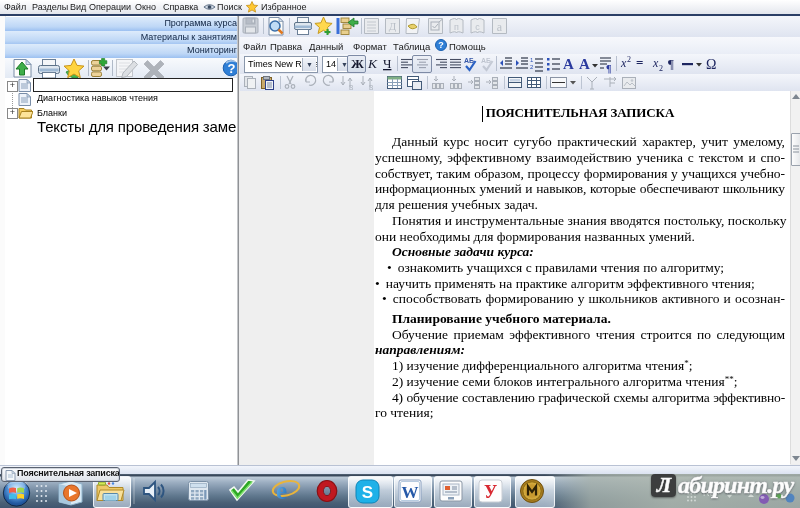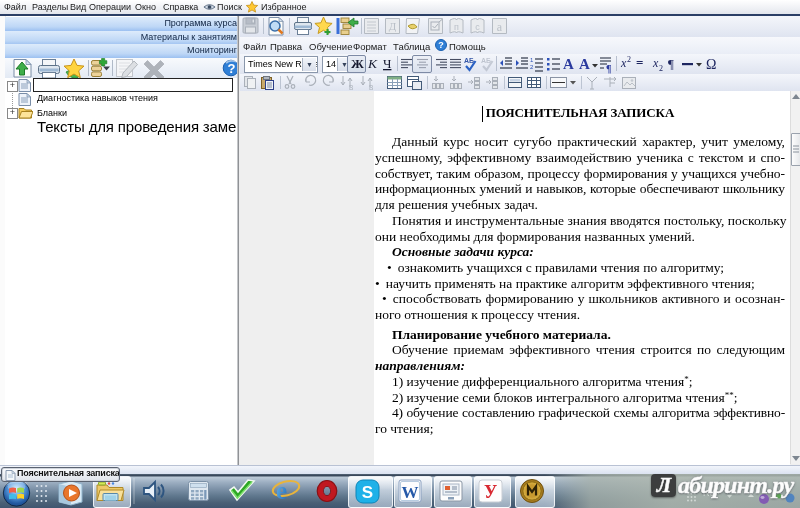--- a/index.html
+++ b/index.html
@@ -238,21 +238,21 @@
           <g transform="translate(252,2)">
               <path d="M.5 .5 h14 v15 h-14 z"></path>
               <text x="7.5" y="12.5" font-size="12" font-family="Liberation Serif" fill="#b9bfc7" stroke="none" text-anchor="middle">a</text>
             </g>
         </g>
       </svg>
     </div>
     <div id="edmenu">
       <span style="left:3px">Файл</span>
       <span style="left:30px">Правка</span>
-      <span style="left:69px">Обучение</span>
+      <span style="left:69px">Данный</span>
       <span style="left:113px">Формат</span>
       <span style="left:153px">Таблица</span>
       <svg class="abs" style="left:195px;top:2px" width="12" height="12" viewBox="0 0 12 12">
           <circle cx="6" cy="6" r="5.5" fill="#2f7fd6" stroke="#1b5fae"></circle>
           <text x="6" y="9" font-size="9" font-weight="bold" fill="#fff" text-anchor="middle" font-family="Liberation Sans">?</text>
         </svg>
       <span style="left:209px">Помощь</span>
     </div>
     <div class="tbbg" id="tb2" style="top:38px;height:20px">
       <div class="combo" style="left:4px;top:2px;width:72px"><span style="padding-left:3px">Times New Roman</span><span class="cb-ar">▼</span></div>
@@ -509,21 +509,20 @@
           <div class="ln j">успешному, эффективному взаимодействию ученика с текстом и спо-</div>
           <div class="ln j" style="letter-spacing:-0.05px">собствует, таким образом, процессу формирования у учащихся учебно-</div>
           <div class="ln j" style="letter-spacing:-0.12px">информационных умений и навыков, которые обеспечивают школьнику</div>
           <div class="ln">для решения учебных задач.</div>
           <div class="ln j ind">Понятия и инструментальные знания вводятся постольку, поскольку</div>
           <div class="ln">они необходимы для формирования названных умений.</div>
           <div class="ln ind" style="font-weight:bold;font-style:italic">Основные задачи курса:</div>
           <div class="ln" style="padding-left:12px"><span style="margin-right:6px">•</span>ознакомить учащихся с правилами чтения по алгоритму;</div>
           <div class="ln" style=""><span style="margin-right:6px">•</span>научить применять на практике алгоритм эффективного чтения;</div>
           <div class="ln j" style="padding-left:7px"><span style="margin-right:6px">•</span>способствовать формированию у школьников активного и осознан-</div>
-          <div class="ln">ного отношения к процессу чтения.</div>
           <div class="ln ind" style="margin-top:4px;font-weight:bold">Планирование учебного материала.</div>
           <div class="ln j ind">Обучение приемам эффективного чтения строится по следующим</div>
           <div class="ln" style="font-weight:bold;font-style:italic">направлениям:</div>
           <div class="ln ind">1) изучение дифференциального алгоритма чтения<sup>*</sup>;</div>
           <div class="ln ind">2) изучение семи блоков интегрального алгоритма чтения<sup>**</sup>;</div>
           <div class="ln j ind" style="letter-spacing:-0.16px">4) обучение составлению графической схемы алгоритма эффективно-</div>
           <div class="ln">го чтения;</div>
         </div>
         <div style="position:absolute;left:108px;top:15px;width:1px;height:16px;background:#000"></div>
       </div>

